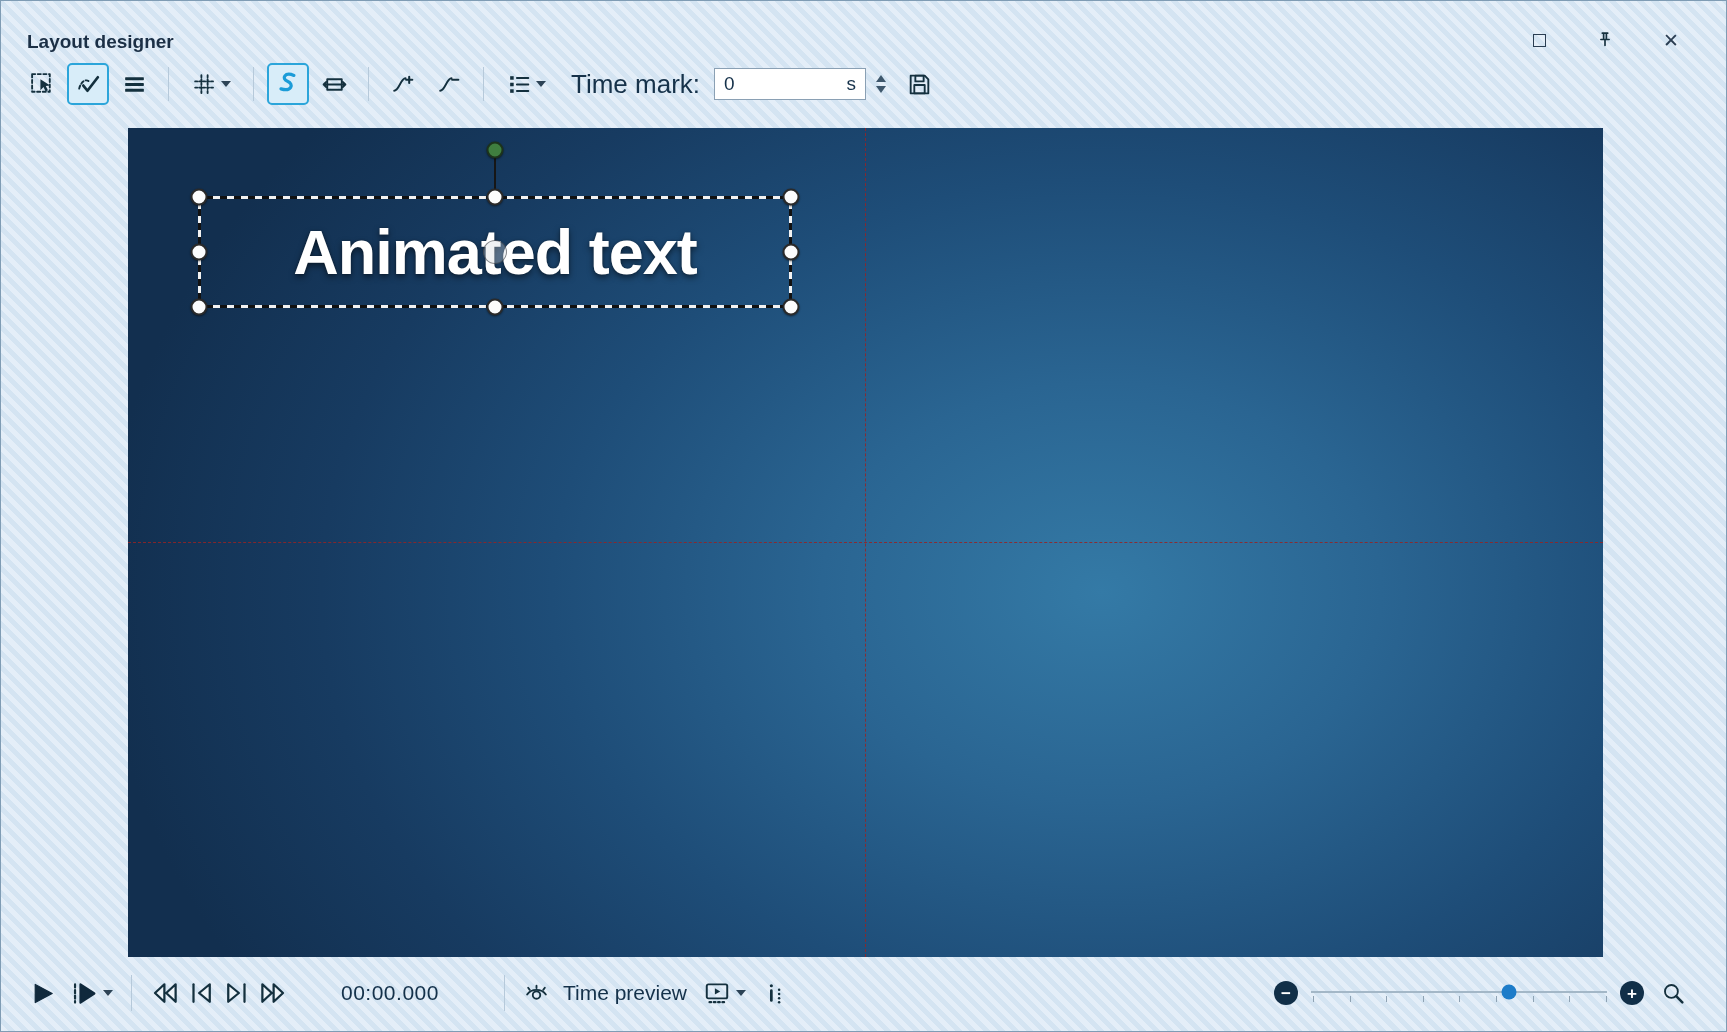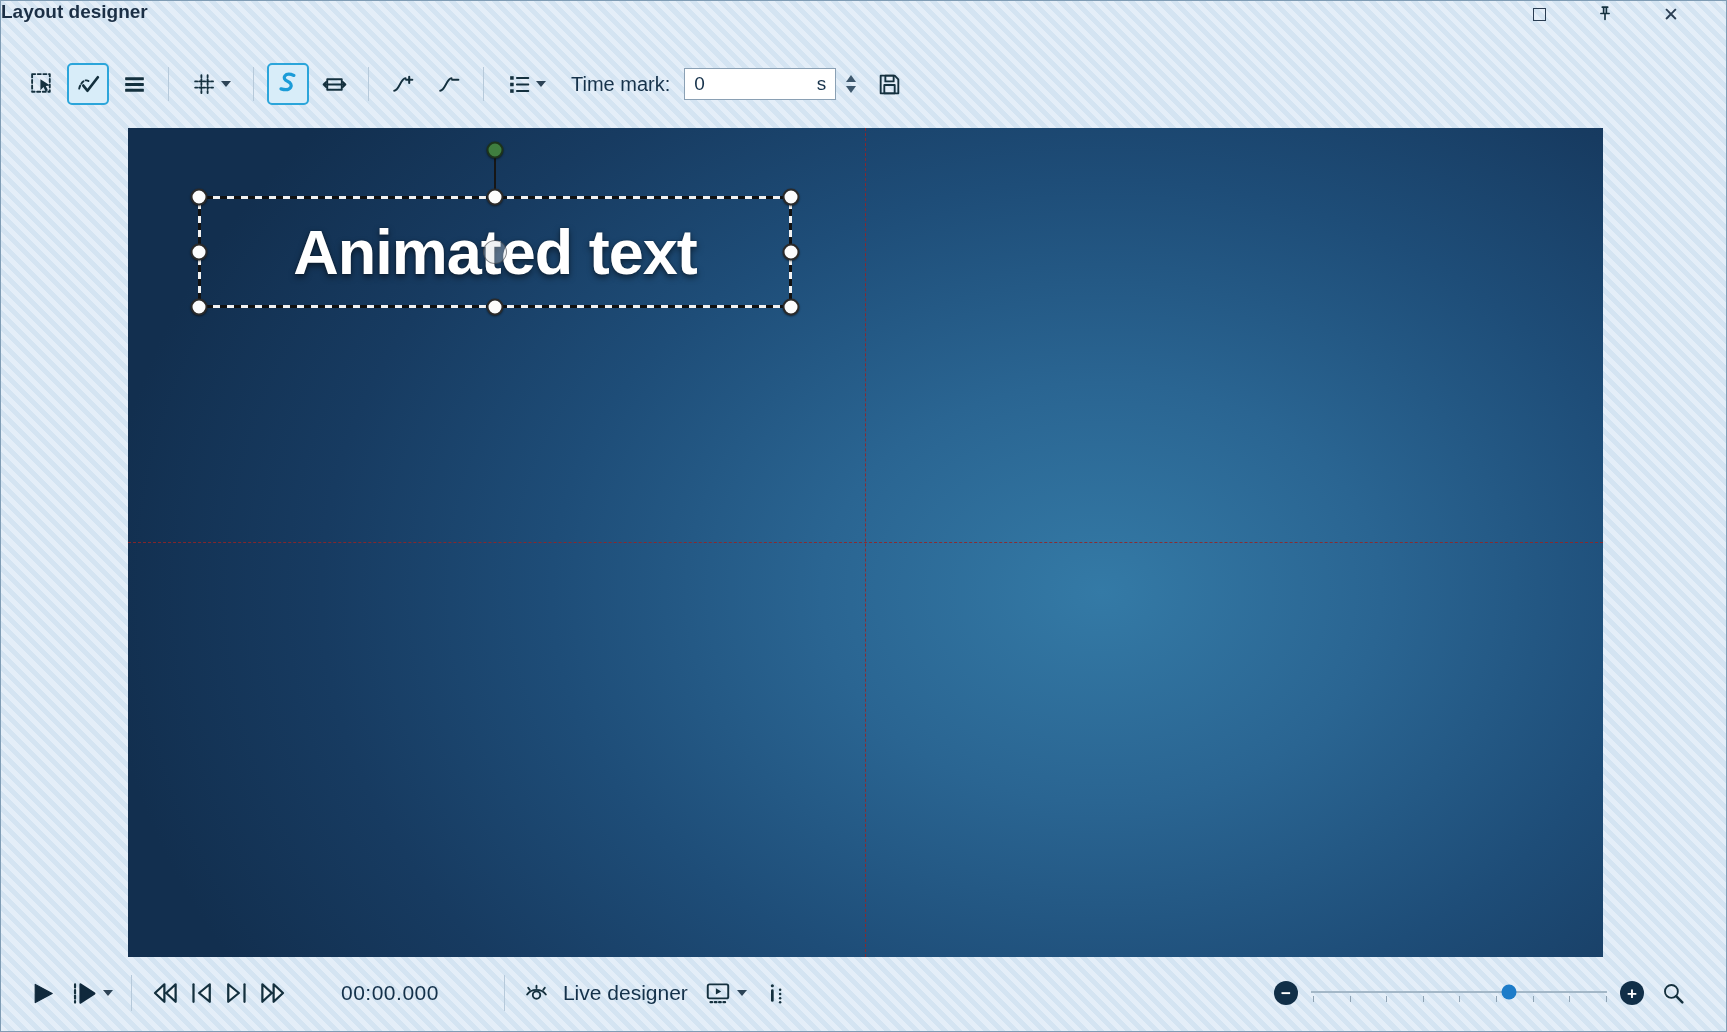--- a/index.html
+++ b/index.html
@@ -5,40 +5,40 @@
   * { margin:0; padding:0; box-sizing:border-box; }
   html,body { width:1727px; height:1032px; font-family:"Liberation Sans", sans-serif; }
 
   .window {
     position:relative; width:1727px; height:1032px; overflow:hidden;
     background:repeating-linear-gradient(45deg,#e4eef8 0 5px,#d4e4f2 5px 10px);
     border:1px solid #7f9cb4;
   }
 
   
-  .titlebar { height:52px; display:flex; align-items:flex-start; }
+  .titlebar { height:52px; display:flex; align-items:flex-end; padding-left:26px; }
   .title { font-size:19px; font-weight:bold; color:#1b2f45; }
   .win-controls { margin-left:auto; display:flex; align-items:center; gap:40px; padding-right:42px; }
   .win-btn { background:none; border:none; cursor:pointer; width:26px; height:26px;
              display:flex; align-items:center; justify-content:center; color:#2a3d52; }
   .max-square { width:13px; height:13px; border:1.6px solid #2a3d52; display:inline-block; }
   .close-glyph { font-size:19px; color:#2a3d52; line-height:1; }
 
   
   .toolbar { height:62px; display:flex; align-items:center; padding-left:20px; gap:4px; }
   .tbtn { width:42px; height:42px; border-radius:5px; border:2px solid transparent;
           background:transparent; display:flex; align-items:center; justify-content:center;
           cursor:pointer; gap:3px; }
   .tbtn.wide { width:auto; padding:0 7px; }
   .tbtn.active { background:#d8edf9; border-color:#2ba5da; }
   .tbtn svg { display:block; }
   .tsep { width:1px; height:34px; background:#b6c9da; margin:0 9px; }
   .icon { stroke:#14303e; stroke-width:1.8; fill:none; stroke-linecap:round; stroke-linejoin:round; }
 
-  .tm-label { font-size:20px; color:#16324a; margin:0 10px 0 12px; }
+  .tm-label { font-size:26px; color:#16324a; margin:0 10px 0 12px; }
   .field { display:flex; align-items:center; background:#fff; border:1px solid #8aa0b4;
            height:32px; width:152px; padding:0 9px; }
   .field input { border:none; outline:none; flex:1; min-width:0; font-size:19px; color:#15314a;
                  font-family:"Liberation Sans", sans-serif; background:transparent; }
   .unit { font-size:19px; color:#15314a; }
   .spinners { display:flex; flex-direction:column; gap:4px; margin-left:6px; cursor:pointer; }
   .spin-up { width:0; height:0; border-left:5px solid transparent; border-right:5px solid transparent;
              border-bottom:7px solid #3e576c; }
   .spin-down { width:0; height:0; border-left:5px solid transparent; border-right:5px solid transparent;
                border-top:7px solid #3e576c; }
@@ -291,21 +291,21 @@
     <span class="time">00:00.000</span>
 
     <span class="bsep"></span>
 
     <button class="pbtn">
       <svg width="27" height="27" viewBox="0 0 26 26" class="icon">
         <path d="M4 14 C8 8, 18 8, 22 14"></path>
         <circle cx="13" cy="14.5" r="3.6"></circle>
         <path d="M6.5 9.5 L5 7.5 M13 7.8 V5.5 M19.5 9.5 L21 7.5"></path>
       </svg>
-      <span class="lp-label">Live designer</span>
+      <span class="lp-label">Time preview</span>
     </button>
 
     <button class="pbtn">
       <svg width="28" height="28" viewBox="0 0 26 26" class="icon" stroke-width="1.7">
         <rect x="3.5" y="5" width="19" height="13" rx="1.5"></rect>
         <path d="M11 8.5 L16 11.5 L11 14.5 z" fill="#14303e" stroke="none"></path>
         <path d="M6 21.5 h1.6 M10 21.5 h1.6 M14 21.5 h1.6 M18 21.5 h1.6" stroke-width="2"></path>
       </svg>
       <span class="chev"></span>
     </button>

